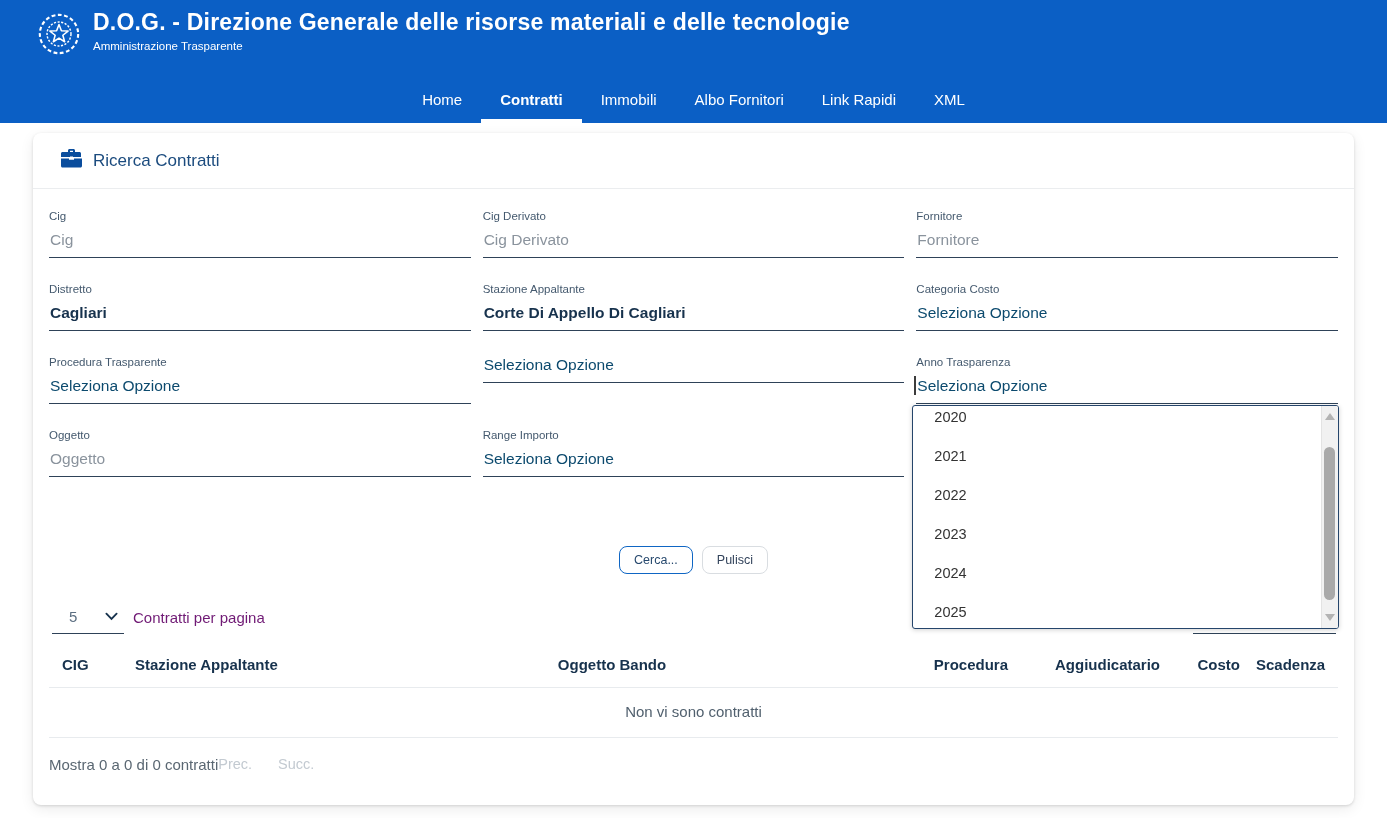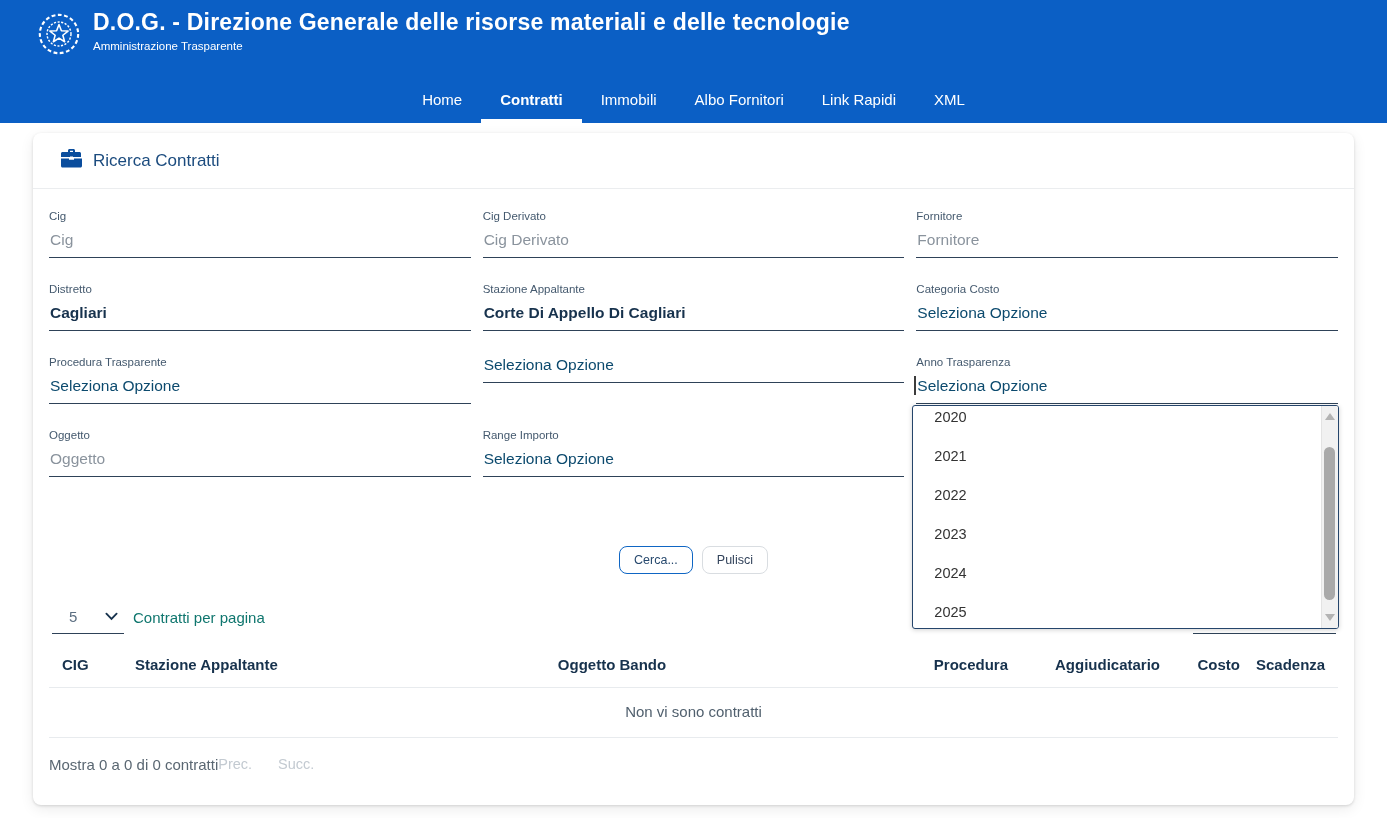--- a/index.html
+++ b/index.html
@@ -59,21 +59,21 @@
   .btn-primary { border:1px solid #0f66c4; color:#27496e; }
   .btn-light { border:1px solid #d9dde1; color:#33445c; }
 
   
   .results-bar { margin-top:23px; padding:0 16px; height:37px; display:flex;
     align-items:flex-end; position:relative; }
   .pp-select { width:72px; margin-left:3px; display:flex; align-items:flex-end;
     justify-content:space-between; border-bottom:1.5px solid #2e4258;
     padding:0 6px 8px 17px; cursor:pointer; }
   .pp-value { font-size:15px; line-height:16px; color:#5c6f82; }
-  .pp-label { margin-left:9px; padding-bottom:8px; font-size:15px; color:#0f766e; }
+  .pp-label { margin-left:9px; padding-bottom:8px; font-size:15px; color:#701a75; }
   .tbl-filter { position:absolute; right:18px; bottom:0; width:143px; height:22px; border:none;
     border-bottom:1.5px solid #2e4258; background:transparent; outline:none; font-family:inherit; }
 
   
   .table-wrap { padding:0 16px; }
   table { width:100%; border-collapse:collapse; table-layout:fixed; }
   th { font-size:15px; line-height:17px; color:#17324d; font-weight:bold;
     padding:22px 8px 14px; border-bottom:1px solid #e8ebee; }
   th.first { padding-left:13px; }
   .al { text-align:left; } .ac { text-align:center; }

